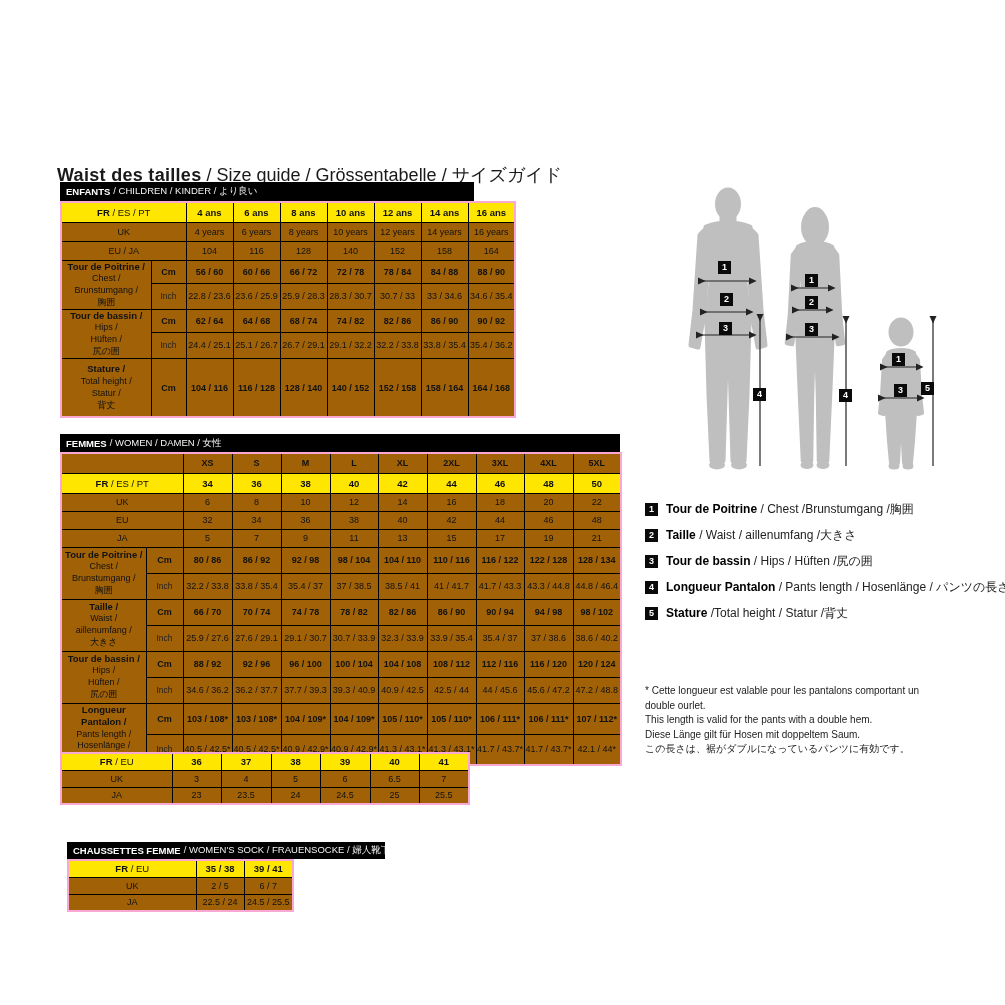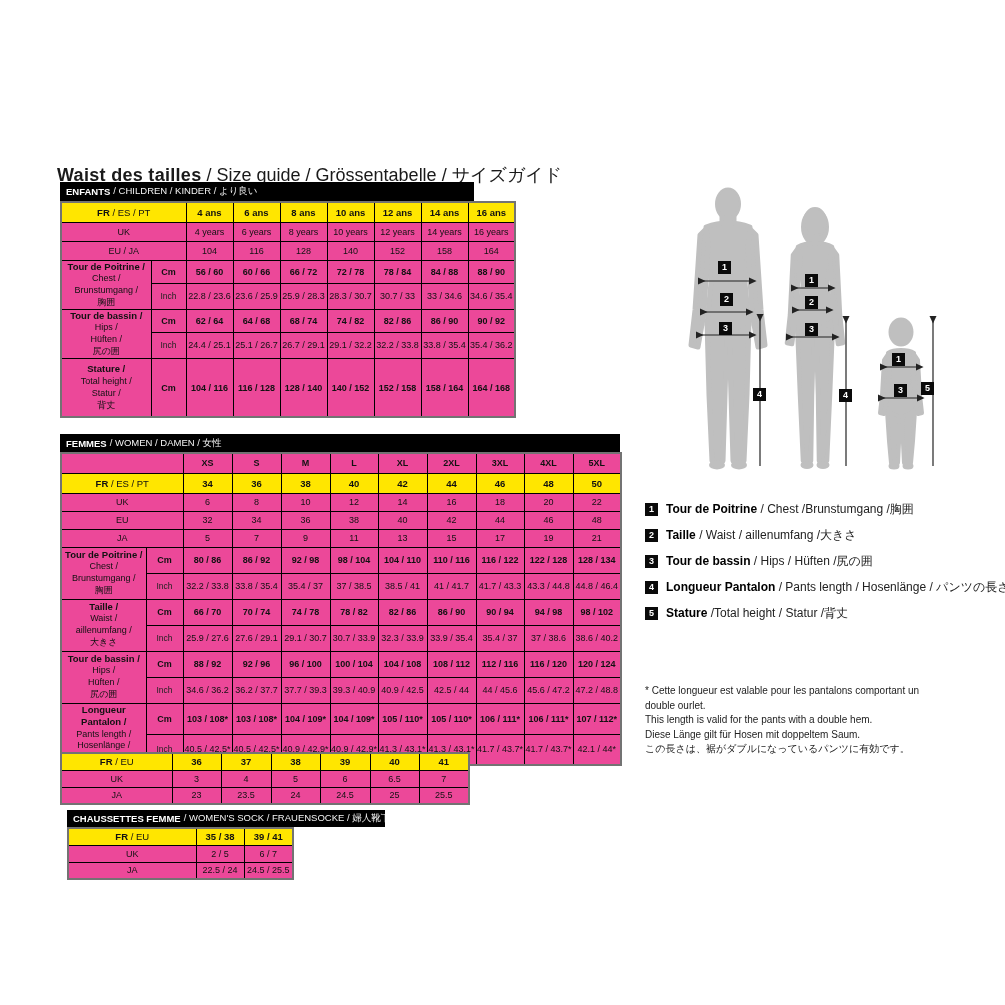--- a/index.html
+++ b/index.html
@@ -6,21 +6,21 @@
   body { width:1005px; height:1005px; position:relative; font-family:"Liberation Sans", sans-serif; color:#111; }
   .sheet { position:absolute; inset:0; }
 
   .title { position:absolute; left:57px; top:163px; font-size:18px; color:#1a1a1a; white-space:nowrap; }
   .title .tb { font-weight:bold; letter-spacing:.3px; }
 
   .tblwrap { position:absolute; }
   .bar { background:#000; color:#fff; display:flex; align-items:center; padding-left:6px; box-sizing:border-box; white-space:nowrap; overflow:hidden; font-size:9.5px; }
   .bar .bb { font-weight:bold; margin-right:3px; }
   .bar .br { color:#f4f4f4; }
-  table.sz { border-collapse:collapse; table-layout:fixed; background:#ec4899; border:2px solid #737373; }
+  table.sz { border-collapse:collapse; table-layout:fixed; background:#a16207; border:2px solid #f9a8d4; }
   table.sz td { border:1px solid #000; font-size:9px; text-align:center; vertical-align:middle; padding:0; overflow:hidden; color:#111; }
   tr.yellow td { background:#FFE600; font-weight:bold; font-size:9.5px; }
   td.lbl { text-align:left; padding-left:6px; font-weight:normal; }
   tr.yellow td.lbl { font-weight:normal; }
   tr.yellow td.lbl .fr { font-weight:bold; }
   td.sizehead { font-weight:bold; font-size:12px; }
   td.mlabel { text-align:left; padding:2px 2px 2px 6px; line-height:1.32; font-size:9px; }
   td.mlabel .l0 { font-weight:bold; font-size:9.5px; }
   td.unit { font-weight:bold; font-size:9px; }
   td.unit.inch { font-weight:normal; font-size:8.5px; color:#222; }
@@ -403,21 +403,21 @@
             <td class="inv">23</td>
             <td class="inv">23.5</td>
             <td class="inv">24</td>
             <td class="inv">24.5</td>
             <td class="inv">25</td>
             <td class="inv">25.5</td>
           </tr>
         </tbody>
       </table>
     </div>
-  <div id="tbl-socks" class="tblwrap" style="left:60px; top:810px; width:318px;padding-left:7px;">
+  <div id="tbl-socks" class="tblwrap" style="left:60px; top:842px; width:318px;padding-left:7px;">
       <div class="bar" style="height: 17px; width: 318px;">
         <span class="bb">CHAUSSETTES FEMME</span>
         <span class="br"> / WOMEN'S SOCK / FRAUENSOCKE / 婦人靴下</span>
       </div>
       <table class="sz" style="width: 225px;">
         <colgroup>
           <col style="width: 128px;">
           <col style="width: 48px;">
           <col style="width: 49px;">
         </colgroup>

